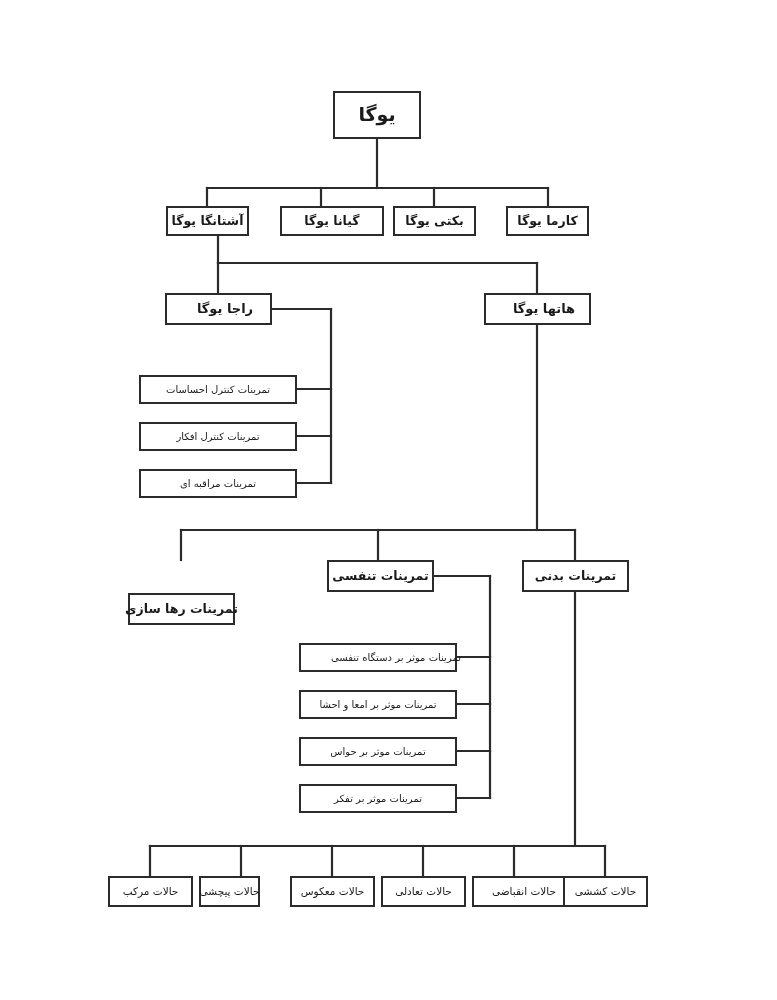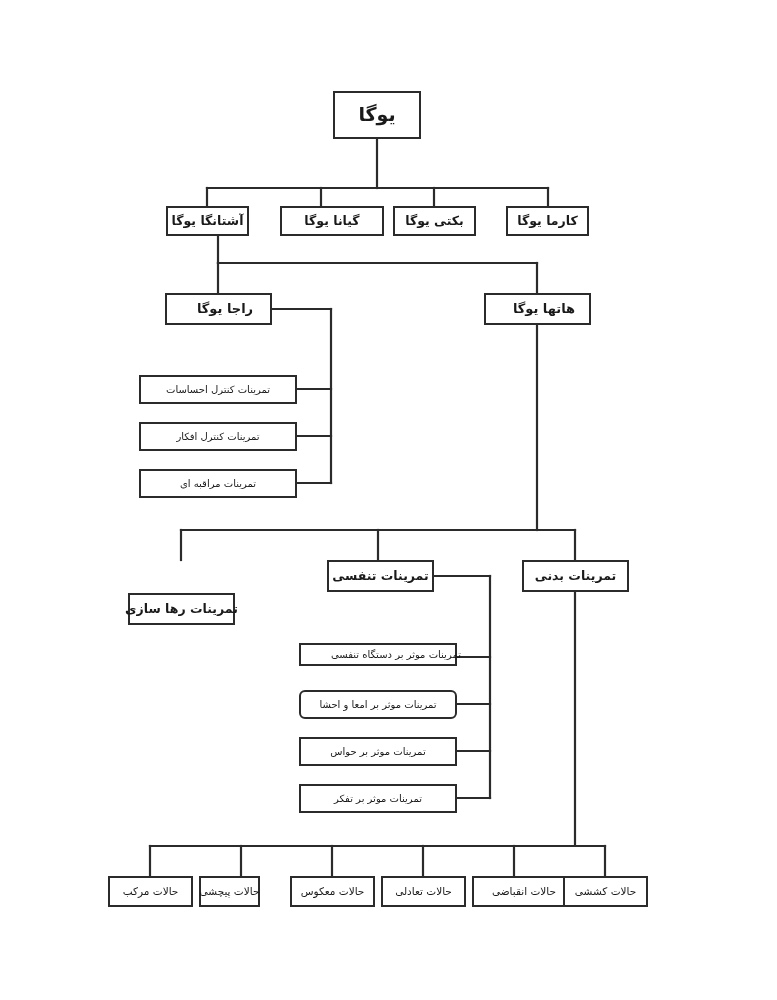--- a/index.html
+++ b/index.html
@@ -143,24 +143,24 @@
   <div class="node lvl-3" style="left:128px; top:560px; width:107px; height:32px;margin-top:33px;">
     <span class="node-label">تمرینات رها سازی</span>
   </div>
   <div class="node lvl-3" style="left:327px; top:560px; width:107px; height:32px;">
     <span class="node-label">تمرینات تنفسی</span>
   </div>
   <div class="node lvl-3" style="left:522px; top:560px; width:107px; height:32px;">
     <span class="node-label">تمرینات بدنی</span>
   </div>
 
-  <div class="node lvl-leaf" style="left:299px; top:643px; width:158px; height:23px;padding-left:40px;">
+  <div class="node lvl-leaf" style="left:299px; top:643px; width:158px; height:29px;padding-left:40px;">
     <span class="node-label">تمرینات موثر بر دستگاه تنفسی</span>
   </div>
-  <div class="node lvl-leaf" style="left:299px; top:690px; width:158px; height:29px;border-radius:6px;">
+  <div class="node lvl-leaf" style="left:299px; top:690px; width:158px; height:29px;">
     <span class="node-label">تمرینات موثر بر امعا و احشا</span>
   </div>
   <div class="node lvl-leaf" style="left:299px; top:737px; width:158px; height:29px;">
     <span class="node-label">تمرینات موثر بر حواس</span>
   </div>
   <div class="node lvl-leaf" style="left:299px; top:784px; width:158px; height:29px;">
     <span class="node-label">تمرینات موثر بر تفکر</span>
   </div>
 
   <div class="node lvl-pose" style="left:108px; top:876px; width:85px; height:31px;">

